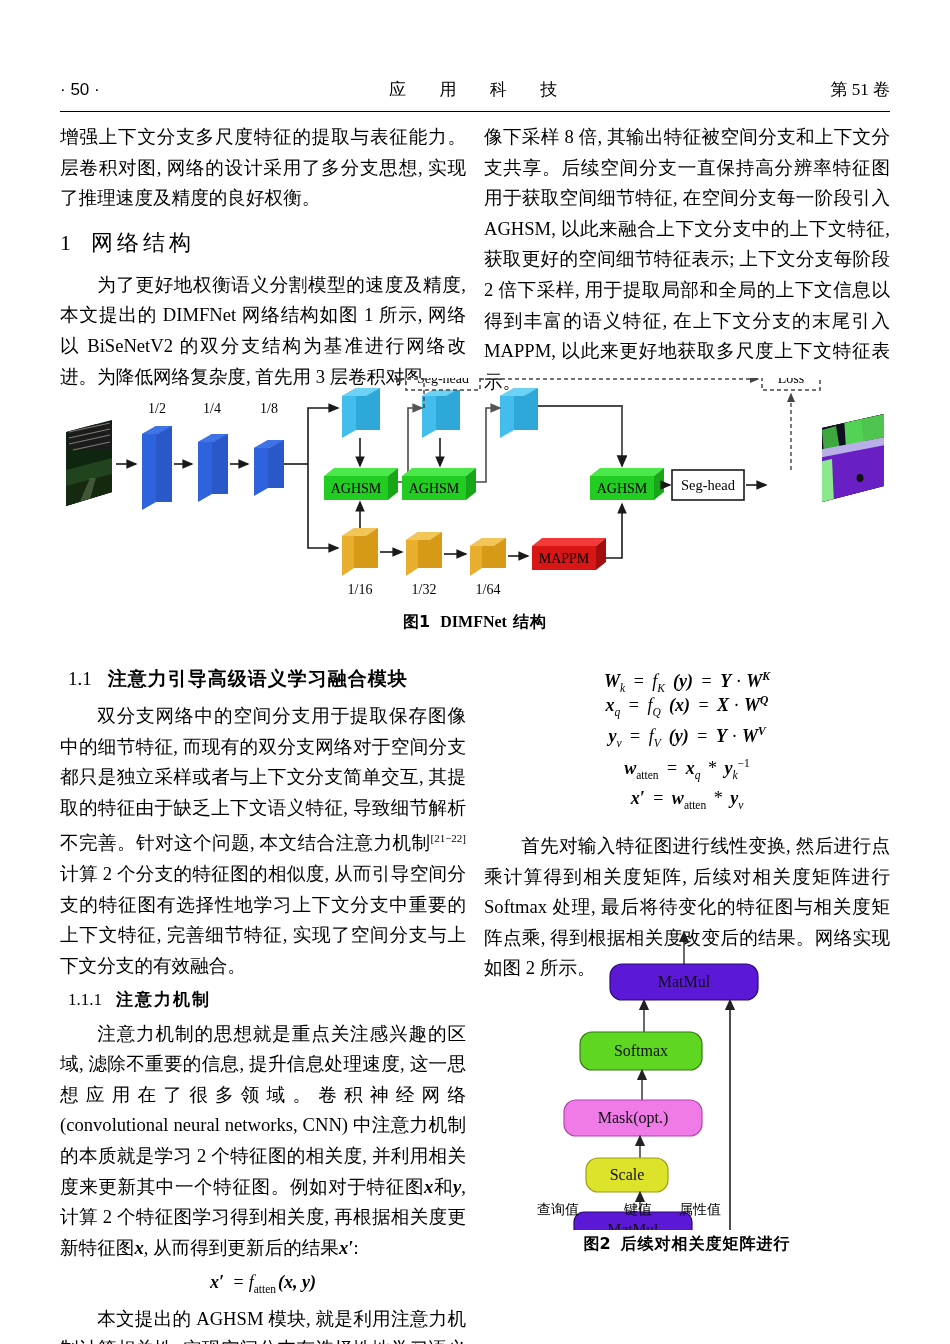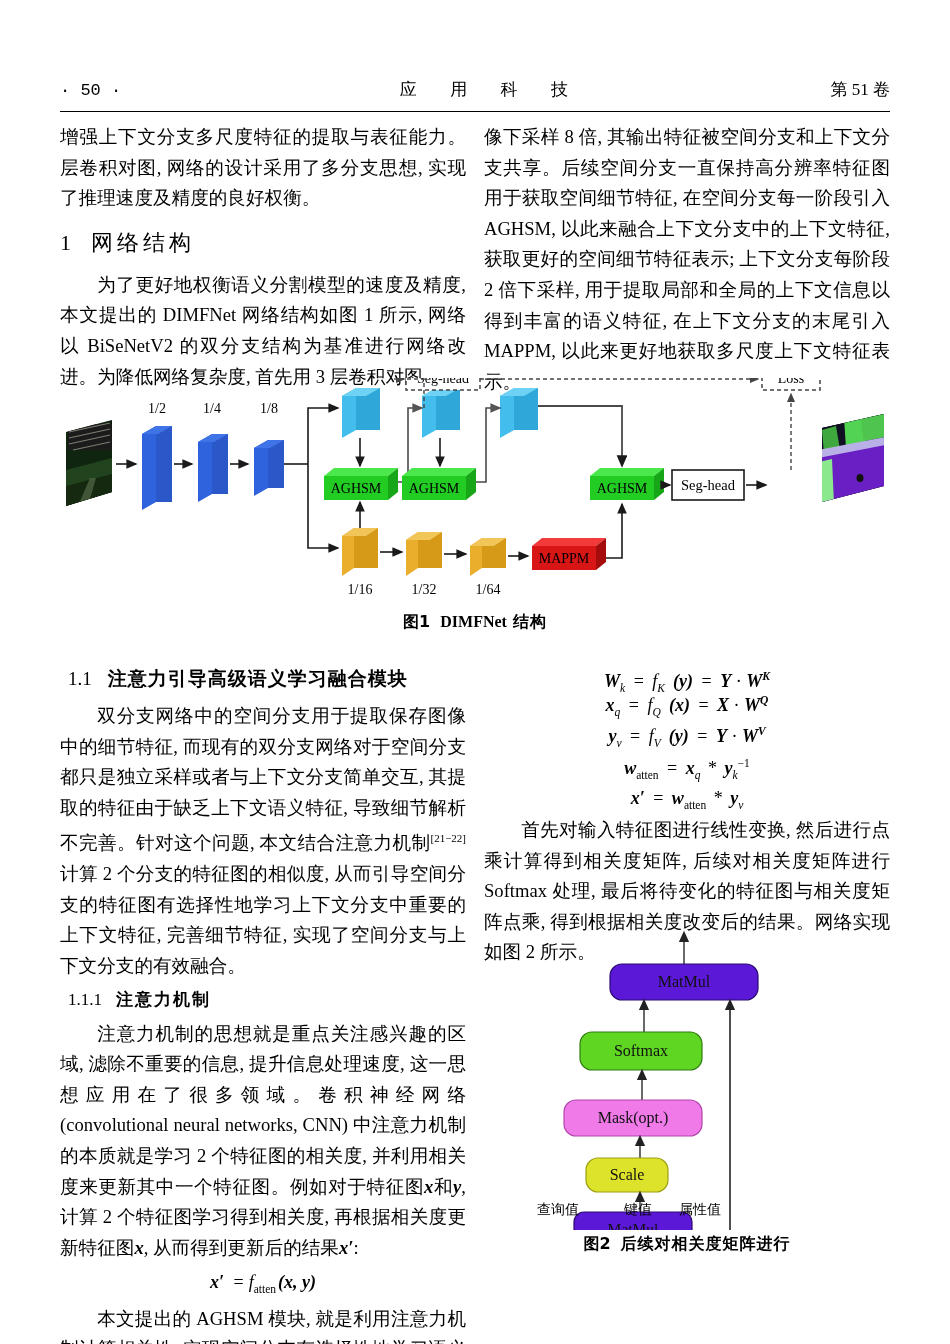--- a/index.html
+++ b/index.html
@@ -7,21 +7,21 @@
     width:950px;height:1344px;position:relative;
     font-family:"Liberation Serif","DejaVu Serif",serif;
     color:#000;overflow:hidden;
   }
   .page{position:absolute;left:0;top:0;width:950px;height:1344px;}
 
   
   .header{position:absolute;left:60px;top:78px;width:830px;height:34px;}
   .hdr-row{display:flex;align-items:baseline;justify-content:space-between;
            font-size:17px;letter-spacing:0;}
-  .hdr-left{font-family:Liberation Mono, monospace;}
+  .hdr-left{font-family:Liberation Sans, sans-serif;}
   .hdr-center{letter-spacing:14px;font-family:"DejaVu Sans",sans-serif;font-size:17px;padding-left:30px;}
   .hdr-right{font-family:"Liberation Serif",serif;}
   .hdr-rule{position:absolute;left:0;top:33px;width:830px;height:1.4px;background:#000;}
 
   
   .col{position:absolute;width:406px;}
   .col-left{left:60px;}
   .col-right{left:484px;}
 
   p.body{
@@ -342,21 +342,21 @@
       <span class="mi">y</span><span class="sb">k</span><span class="spn">−1</span>
     </div>
     <div class="eq" style="margin-top:8px;">
       <span class="mi">x′</span>
       <span style="margin:0 4px;">=</span>
       <span class="mi">w</span><span class="sbr">atten</span>
       <span style="margin:0 3px;">*</span>
       <span class="mi">y</span><span class="sb">v</span>
     </div>
 
-    <p class="body indent" style="margin-top:4px;">首先对输入特征图进行线性变换, 然后进行点乘计算得到相关度矩阵, 后续对相关度矩阵进行 Softmax 处理, 最后将待变化的特征图与相关度矩阵点乘, 得到根据相关度改变后的结果。网络实现如图 2 所示。</p>
+    <p class="body indent" style="margin-top:20px;">首先对输入特征图进行线性变换, 然后进行点乘计算得到相关度矩阵, 后续对相关度矩阵进行 Softmax 处理, 最后将待变化的特征图与相关度矩阵点乘, 得到根据相关度改变后的结果。网络实现如图 2 所示。</p>
   </div>
 
   <div id="fig2">
     <svg width="330" height="300" viewBox="0 0 330 300" xmlns="http://www.w3.org/2000/svg">
       <defs>
         <marker id="a2" markerWidth="8" markerHeight="8" refX="5" refY="3.2" orient="auto">
           <path d="M0,0 L7,3.2 L0,6.4 z" fill="#222"></path>
         </marker>
       </defs>
 

